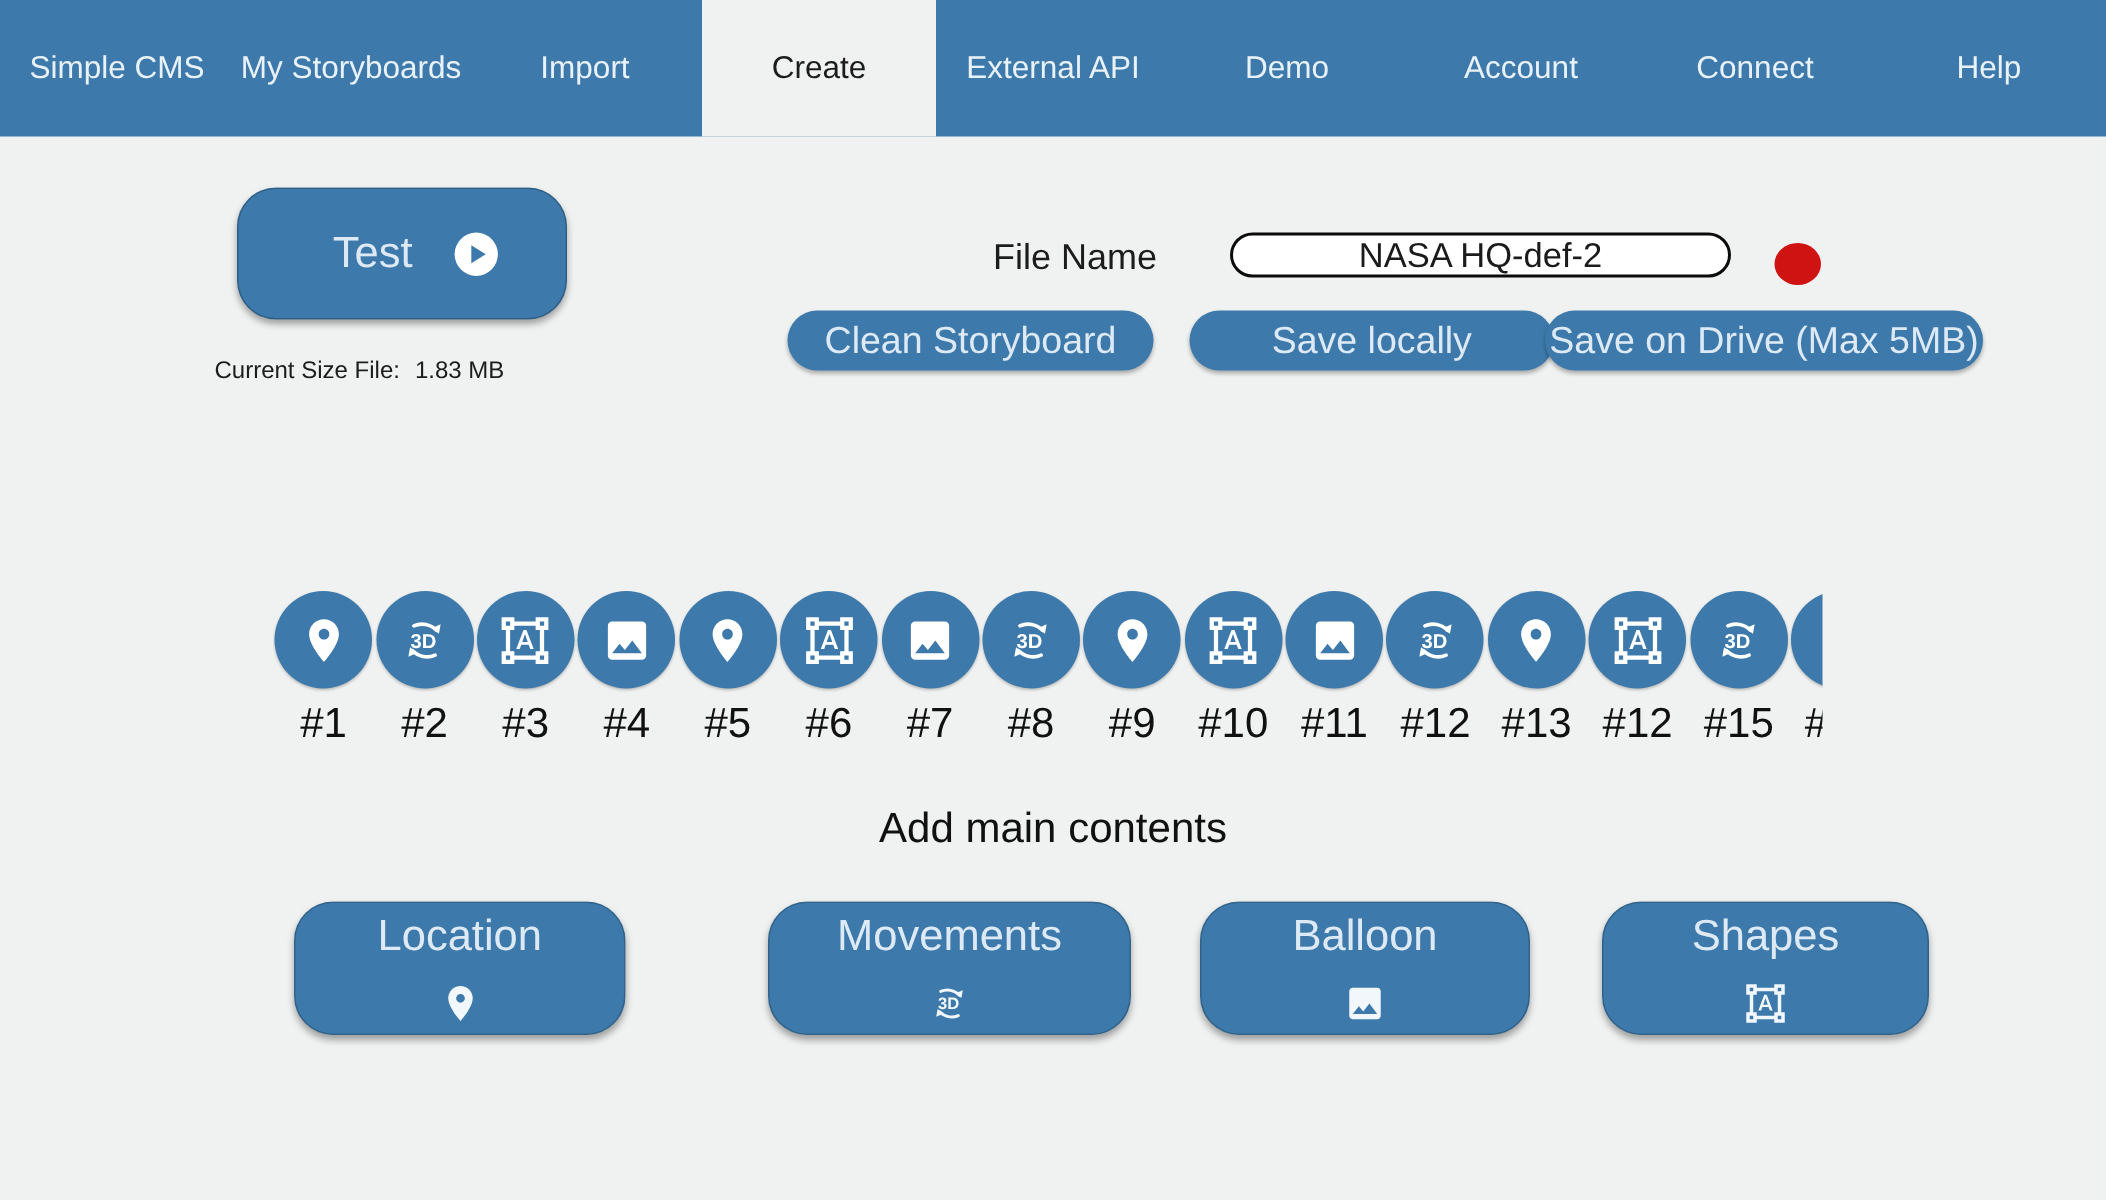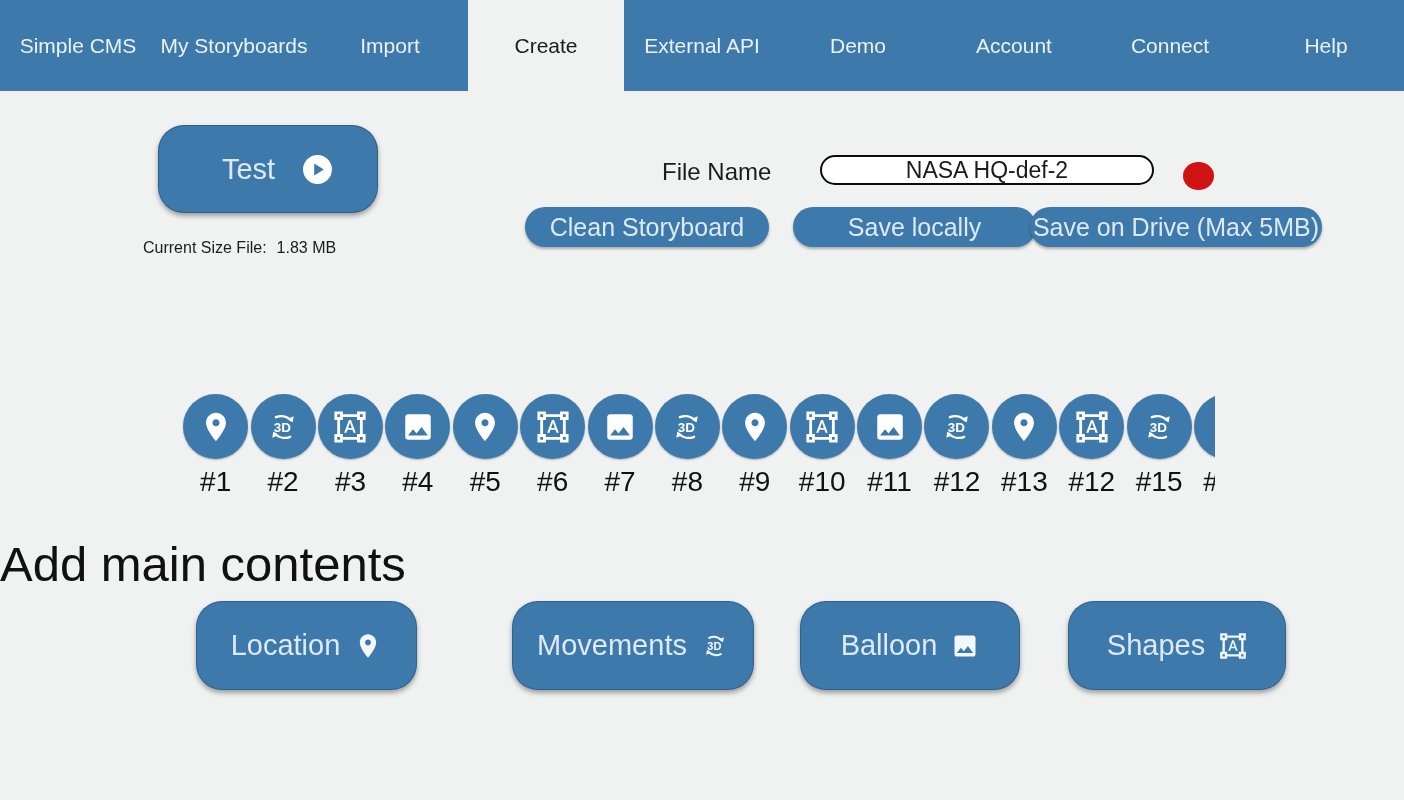--- a/index.html
+++ b/index.html
@@ -46,39 +46,39 @@
        font-family:"Liberation Sans",sans-serif;
        display:flex;align-items:center;justify-content:center;
        box-shadow:0 2px 3px rgba(0,0,0,.3);cursor:pointer;white-space:nowrap;}
   .pill-clean{left:525px;width:244px;}
   .pill-save-local{left:793px;width:243px;}
   .pill-save-drive{left:1030px;width:292px;}
 
   
   .h-steps{position:absolute;left:0;top:298px;width:1404px;text-align:center;
        font-size:41px;font-weight:400;color:#111;}
-  .h-contents{position:absolute;left:0;top:536px;width:1404px;text-align:left;
-       font-size:49px;font-weight:400;color:#111;}
+  .h-contents{position:absolute;left:0;top:536px;width:1404px;text-align:center;
+       font-size:28px;font-weight:400;color:#111;}
 
   
   .steps{position:absolute;left:182px;top:394px;width:1033px;height:104px;
        display:flex;overflow:hidden;}
   .step{flex:0 0 67.4px;width:67.4px;display:flex;flex-direction:column;align-items:center;}
   .step-circle{width:65px;height:65px;border-radius:50%;background:var(--btn-bg);
        display:flex;align-items:center;justify-content:center;color:#fff;
        box-shadow:0 1px 2px rgba(0,0,0,.25);cursor:pointer;flex:0 0 65px;}
   .step-ic svg{width:34px;height:34px;display:block;}
   .step-label{margin-top:7px;font-size:28px;color:#111;white-space:nowrap;}
 
   
   .content-btn{position:absolute;top:601px;height:89px;border-radius:26px;
        background:var(--btn-bg);border:1px solid rgba(15,45,70,.3);
        color:var(--btn-text);font-size:29px;
        display:flex;align-items:center;justify-content:center;gap:14px;
-       box-shadow:0 3px 5px rgba(0,0,0,.35);cursor:pointer;white-space:nowrap;}
+       box-shadow:0 3px 5px rgba(0,0,0,.35);cursor:pointer;white-space:nowrap;flex-direction:column;}
   .btn-ic{color:#f2f7fb;}
   .btn-ic svg{width:28px;height:28px;display:block;}
   .cb-0{left:196px;width:221px;}
   .cb-1{left:512px;width:242px;}
   .cb-2{left:800px;width:220px;}
   .cb-3{left:1068px;width:218px;}
   .icon{display:inline-flex;}
 </style>
 </head>
 <body>

